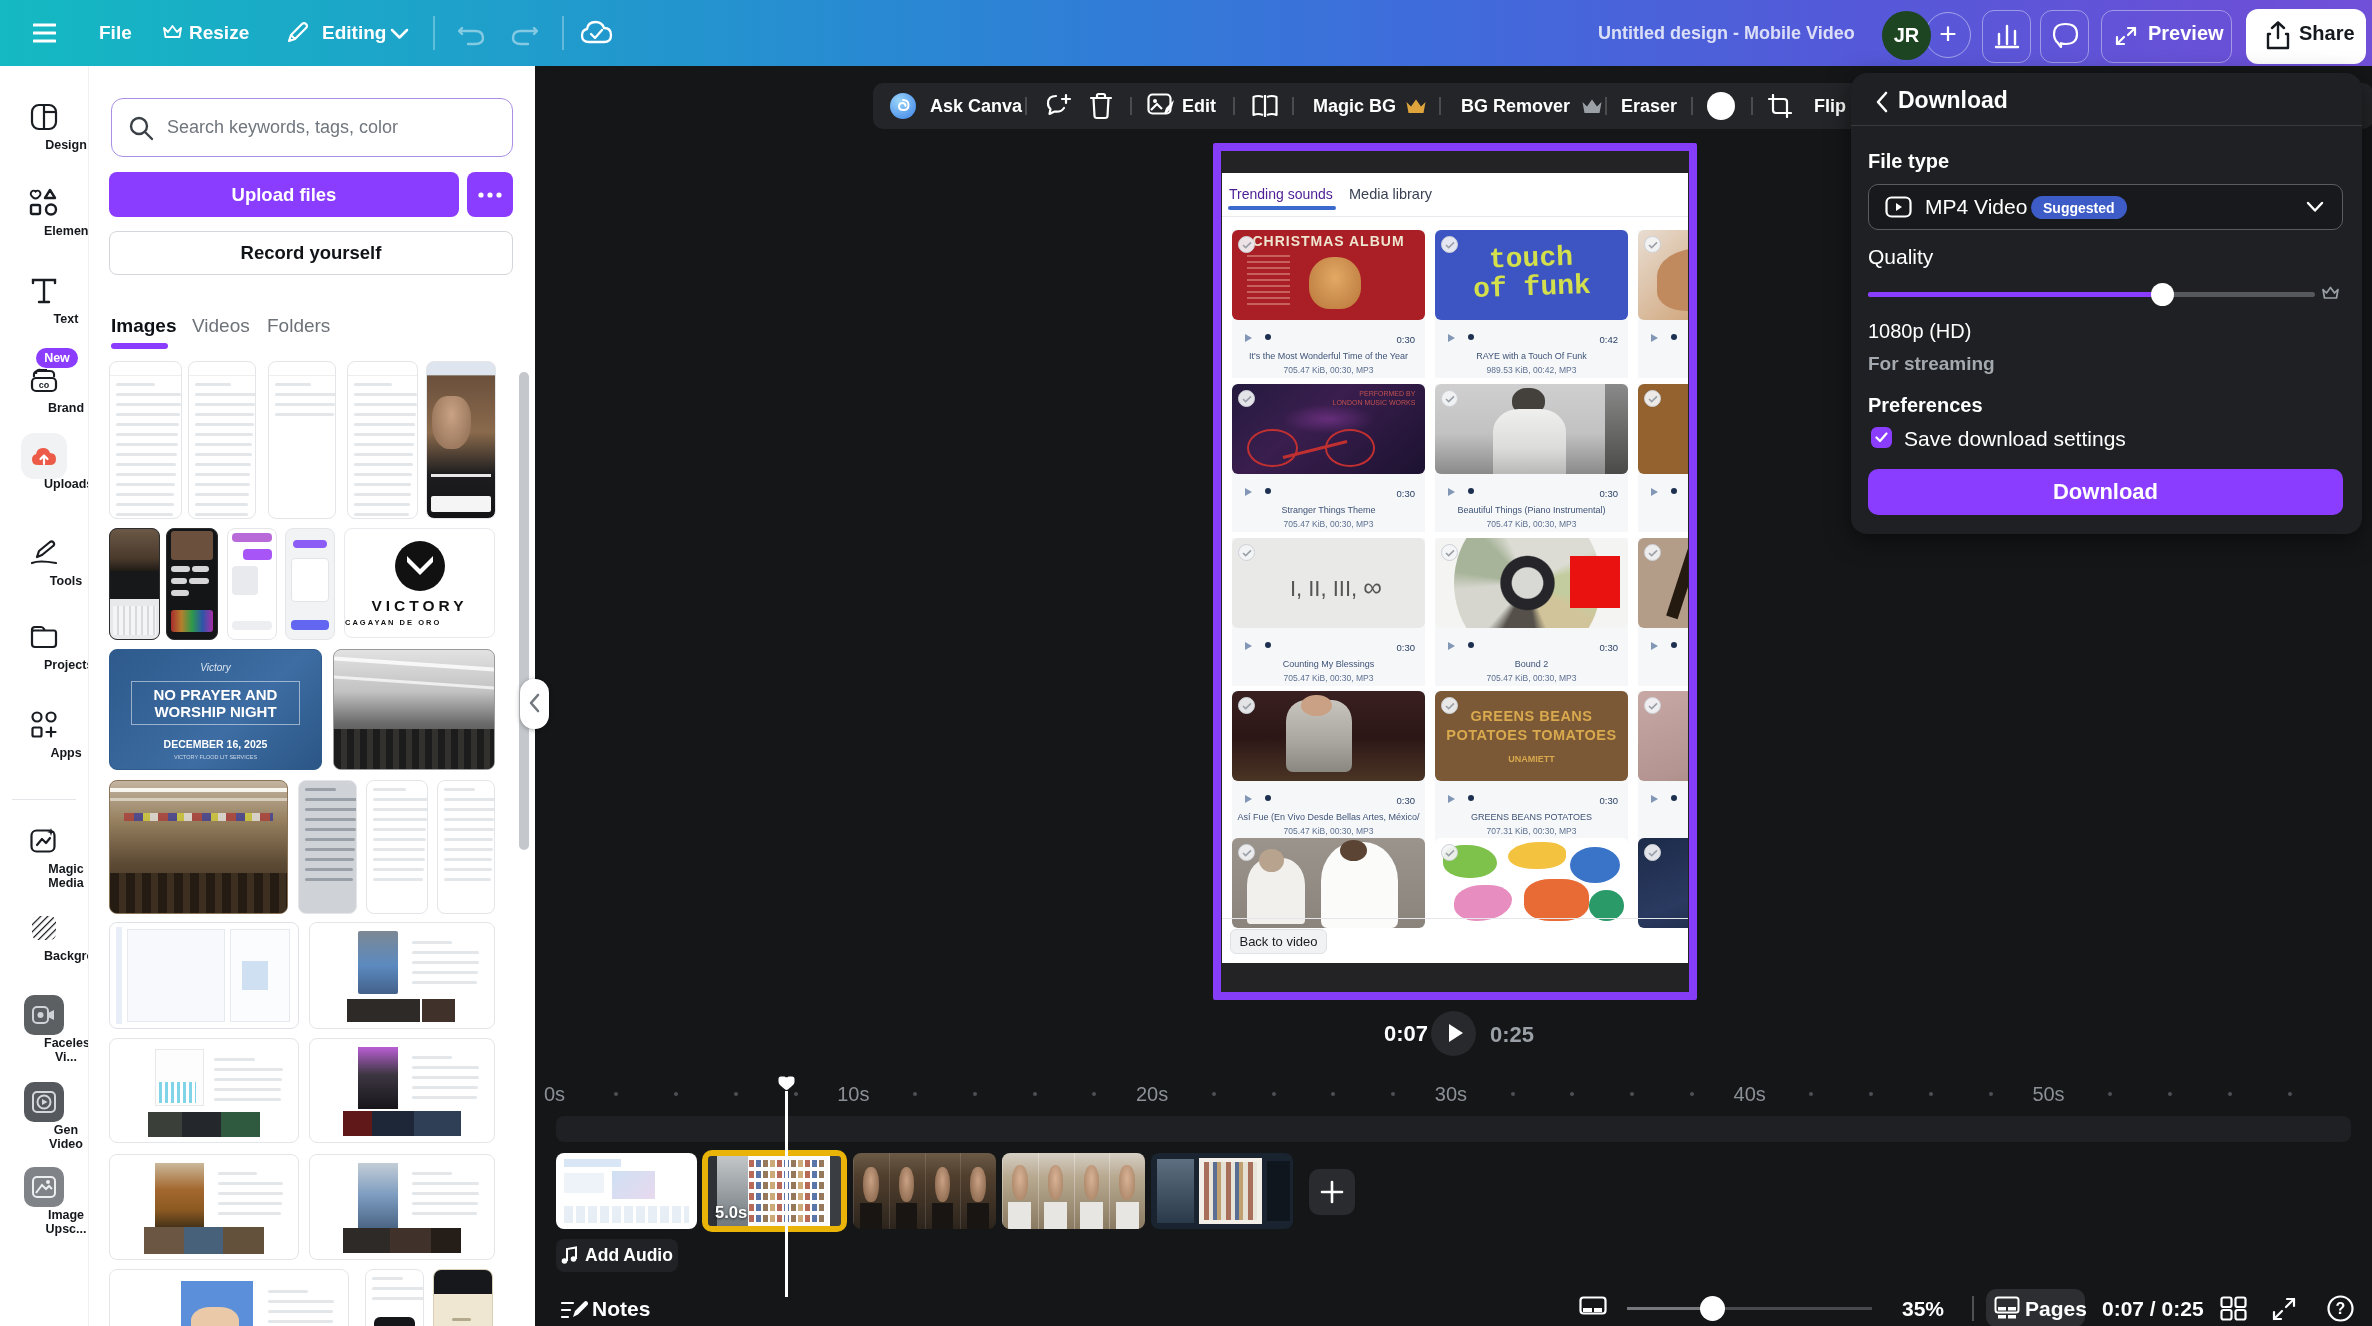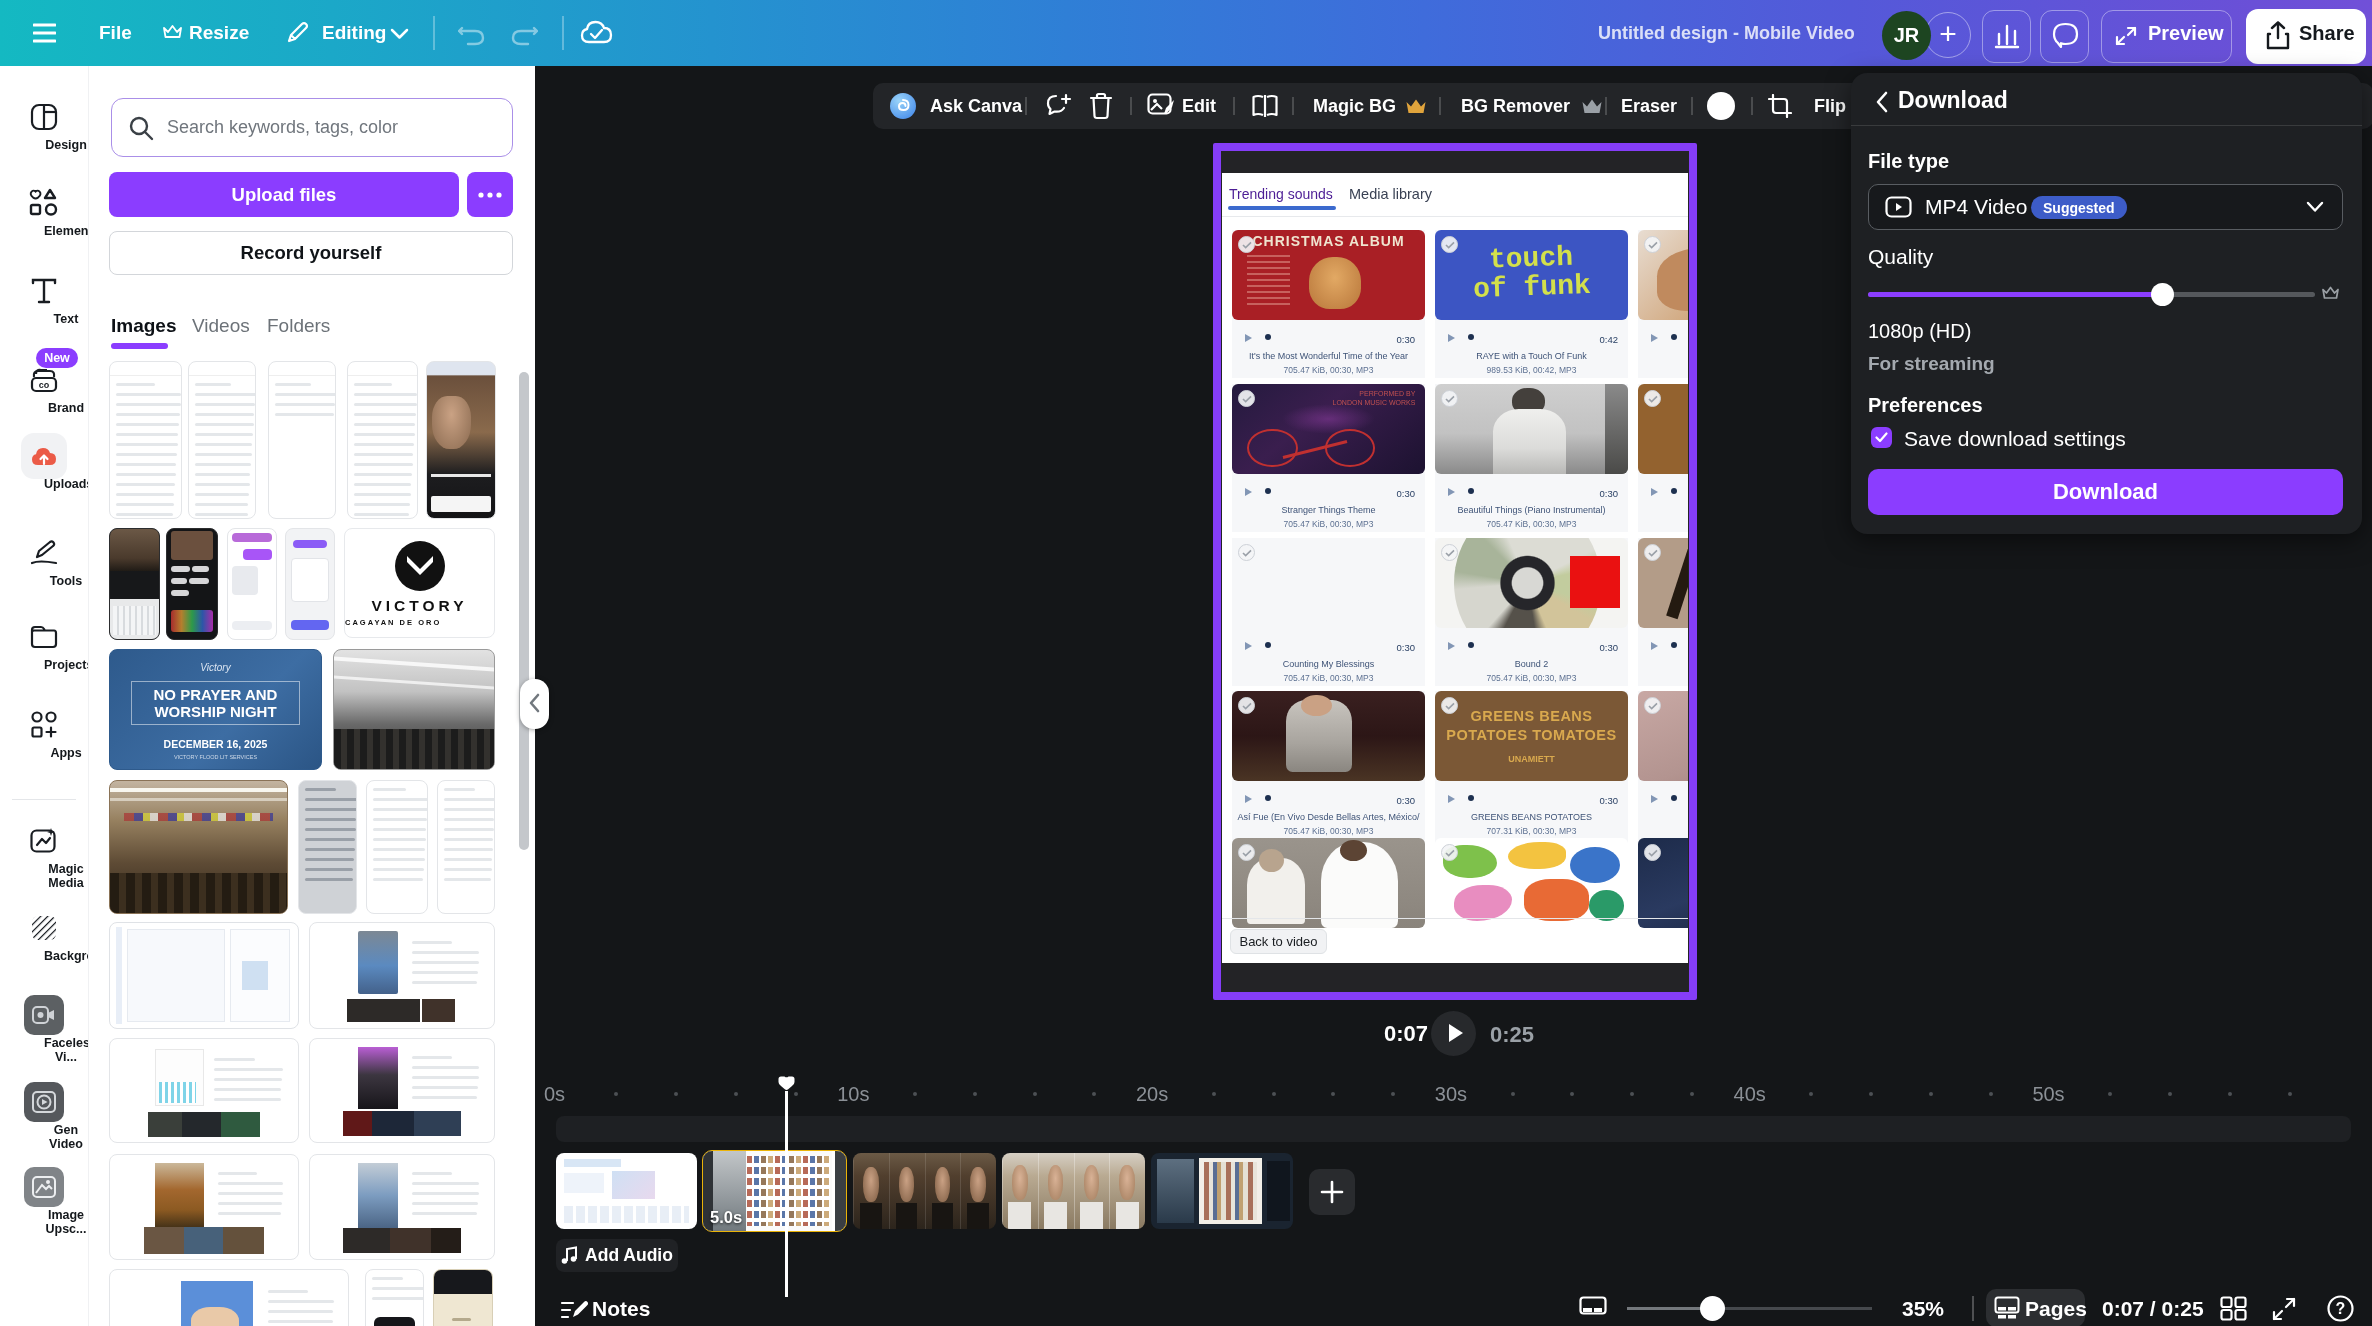--- a/index.html
+++ b/index.html
@@ -722,20 +722,23 @@
           <div class="mdot"></div>
           <div class="mdur"></div>
         </div>
   <div class="mmeta" style="left:416px;top:332px">
           <div class="mtitle"></div>
         </div>
   <div class="mmeta" style="left:416px;top:346px">
           <div class="msub"></div>
         </div>
         <div class="mcell" style="left:10px;top:365px;height:148px"></div>
+  <div class="mcov" style="left:10px;top:365px;background:#e9e9e7">
+          <div style="position:absolute;left:30%;top:38%;font-size:22px;color:#555">I, II, III, <span style="font-size:26px">∞</span></div>
+        </div>
   <div class="mchk" style="left:16px;top:371px"></div>
   <svg style="position:absolute;left:20px;top:376px;z-index:2" width="10" height="8" viewBox="0 0 11 9">
           <path d="M1 4.5 L4 7.5 L10 1.5" fill="none" stroke="#9aa0a8" stroke-width="1.8"></path>
         </svg>
         <div class="mrow" style="top:465px;left:10px">
           <div class="mplay"></div>
           <div class="mdot"></div>
           <div class="mdur">0:30</div>
         </div>
   <div class="mmeta" style="left:10px;top:486px">
@@ -921,21 +924,21 @@
 
   <div class="abs" style="left:21px;top:1050px;width:1795px;height:26px;border-radius:8px;background:#1e2023"></div>
   <div id="clips">
       <div class="clip" style="left:21px;width:141px;">
         <div style="width:100%;height:100%;background:#fff"></div>
         <div style="position:absolute;top:8%;left:6%;width:40%;height:10%;background:#d8e6f5"></div>
         <div style="position:absolute;top:26%;left:6%;width:28%;height:26%;background:#eef3fa"></div>
         <div style="position:absolute;top:24%;left:40%;width:30%;height:36%;background:linear-gradient(135deg,#cfe0f4,#e8d9ee)"></div>
         <div style="position:absolute;bottom:8%;left:6%;width:88%;height:22%;background:repeating-linear-gradient(90deg,#e8eef6 0 9px,#fff 9px 12px)"></div>
       </div>
-      <div class="clip" style="left:167px;width:145px;border:1px solid #eab308;top:1084px;height:82px;border-radius:10px">
+      <div class="clip" style="left:167px;width:145px;border:6px solid #eab308;top:1084px;height:82px;border-radius:10px">
         <div style="width:100%;height:100%;background:#fff;border-radius:5px;overflow:hidden">
           <div style="position:absolute;left:0;top:0;width:7%;height:100%;background:#2e3236"></div>
           <div style="position:absolute;left:7%;top:0;width:23%;height:100%;background:linear-gradient(180deg,#c2c6c8 0%,#9aa0a4 50%,#71797e 100%)"></div>
           <div style="position:absolute;left:30%;top:0;width:60%;height:100%;background:#fafafa"></div>
           <div style="position:absolute;left:31%;top:6%;width:58%;height:88%;background:repeating-linear-gradient(90deg,#b86a58 0 5px,#fff 5px 7px,#5a76a8 7px 12px,#fff 12px 14px,#96785a 14px 19px,#fff 19px 21px,#ccaa7a 21px 26px,#fff 26px 28px)"></div>
           <div style="position:absolute;left:31%;top:6%;width:58%;height:88%;background:repeating-linear-gradient(180deg,transparent 0 7px,#fff 7px 11px)"></div>
           <div style="position:absolute;right:0;top:0;width:8%;height:100%;background:#3a3e42"></div>
         </div>
         <div style="position:absolute;left:7px;bottom:4px;color:#fff;font-weight:700;font-size:16.5px;text-shadow:0 1px 3px rgba(0,0,0,.8);z-index:3">5.0s</div>
       </div>

